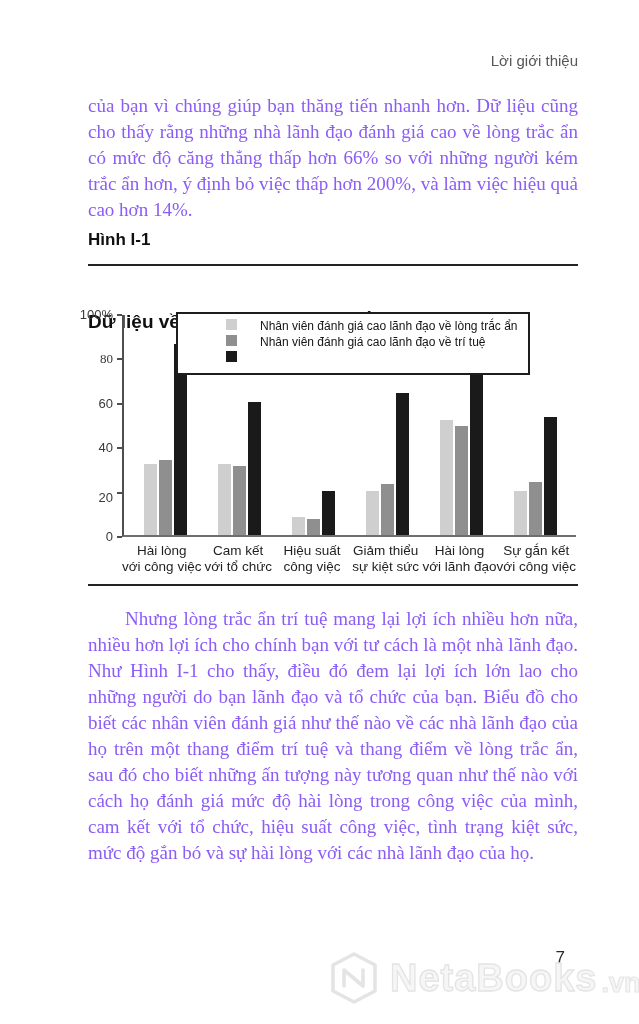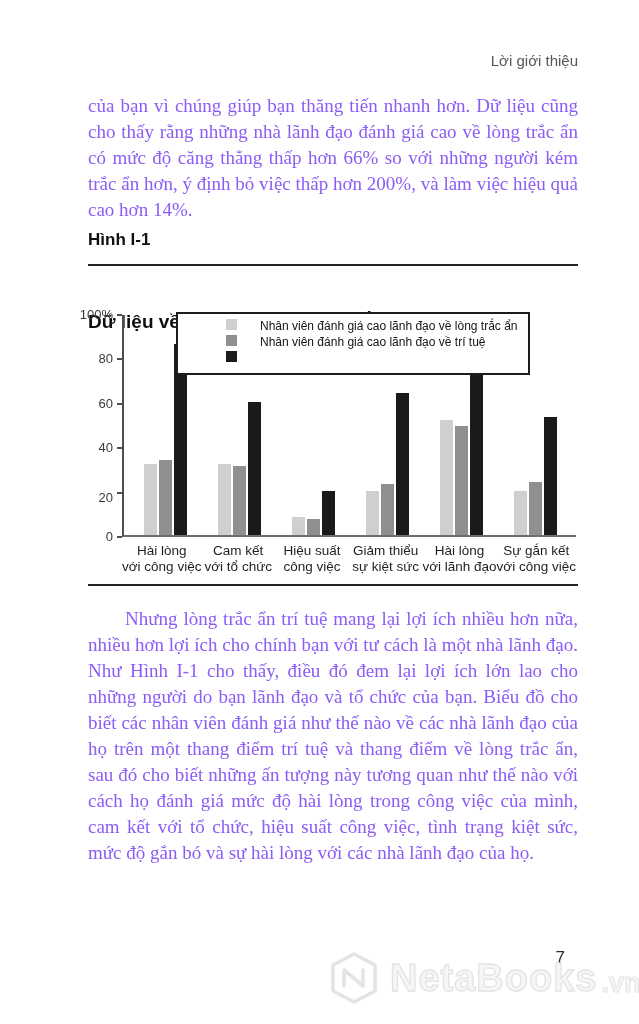--- a/index.html
+++ b/index.html
@@ -70,21 +70,21 @@
 <div class="chart">
   <div class="y-axis">
       <div class="ytick-label" style="bottom: -7px;">0</div>
       <div class="ytick-mark" style="bottom: -1px;"></div>
       <div class="ytick-label" style="bottom: 32px;">20</div>
       <div class="ytick-mark" style="bottom: 43.4px;"></div>
       <div class="ytick-label" style="bottom: 81.8px;">40</div>
       <div class="ytick-mark" style="bottom: 87.8px;"></div>
       <div class="ytick-label" style="bottom: 126.2px;">60</div>
       <div class="ytick-mark" style="bottom: 132.2px;"></div>
-      <div class="ytick-label" style="bottom: 170.6px;">80</div>
+      <div class="ytick-label" style="bottom: 170.6px; font-family: Liberation Serif, serif;">80</div>
       <div class="ytick-mark" style="bottom: 176.6px;"></div>
       <div class="ytick-label" style="bottom: 215px; margin-left: 38px;">100%</div>
       <div class="ytick-mark" style="bottom: 221px;"></div>
     </div>
   <div class="plot">
     <div class="bar-groups">
         <div class="bar-group">
           <div class="bar" style="height: 71px; background: rgb(207, 207, 207);"></div>
           <div class="bar" style="height: 75px; background: rgb(143, 143, 143);"></div>
           <div class="bar" style="height: 191px; background: rgb(26, 26, 26);"></div>

